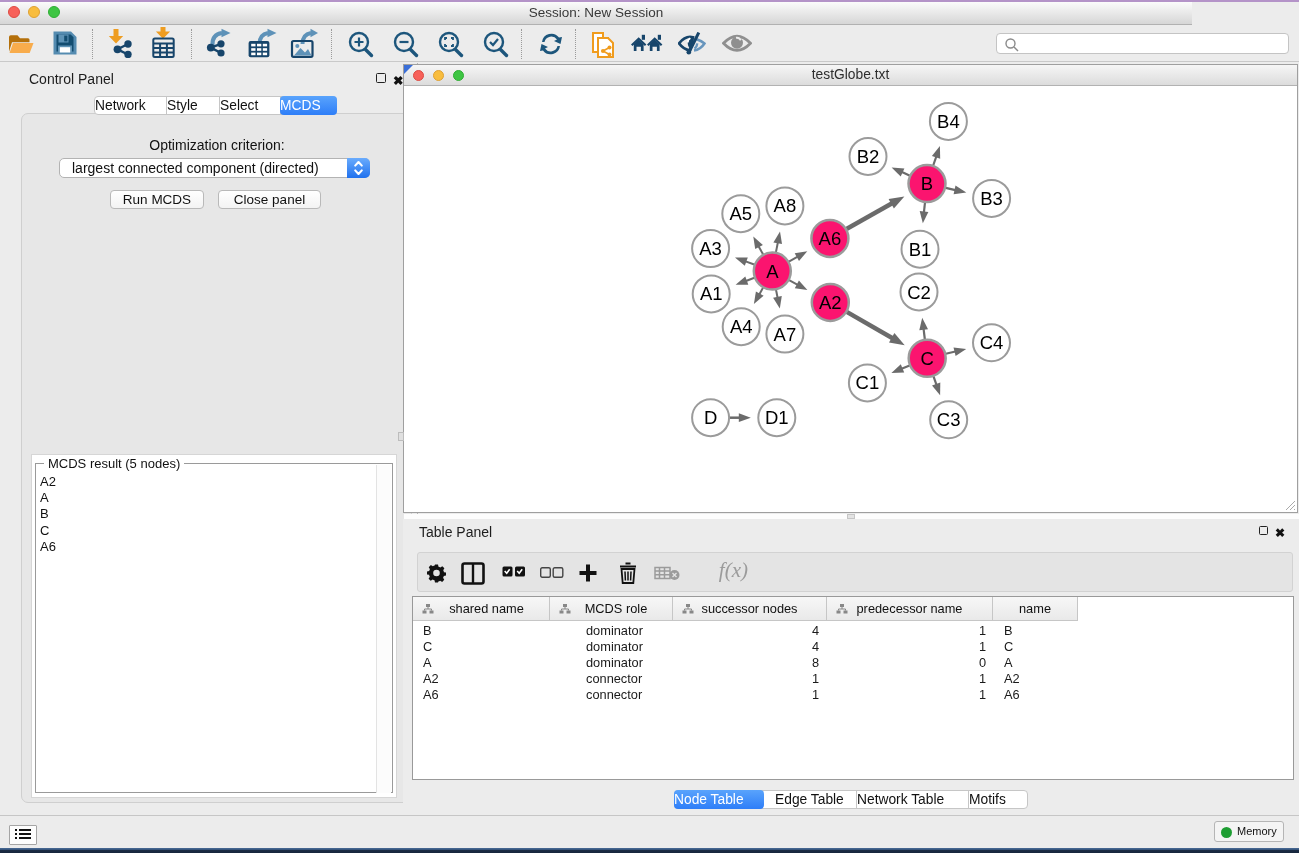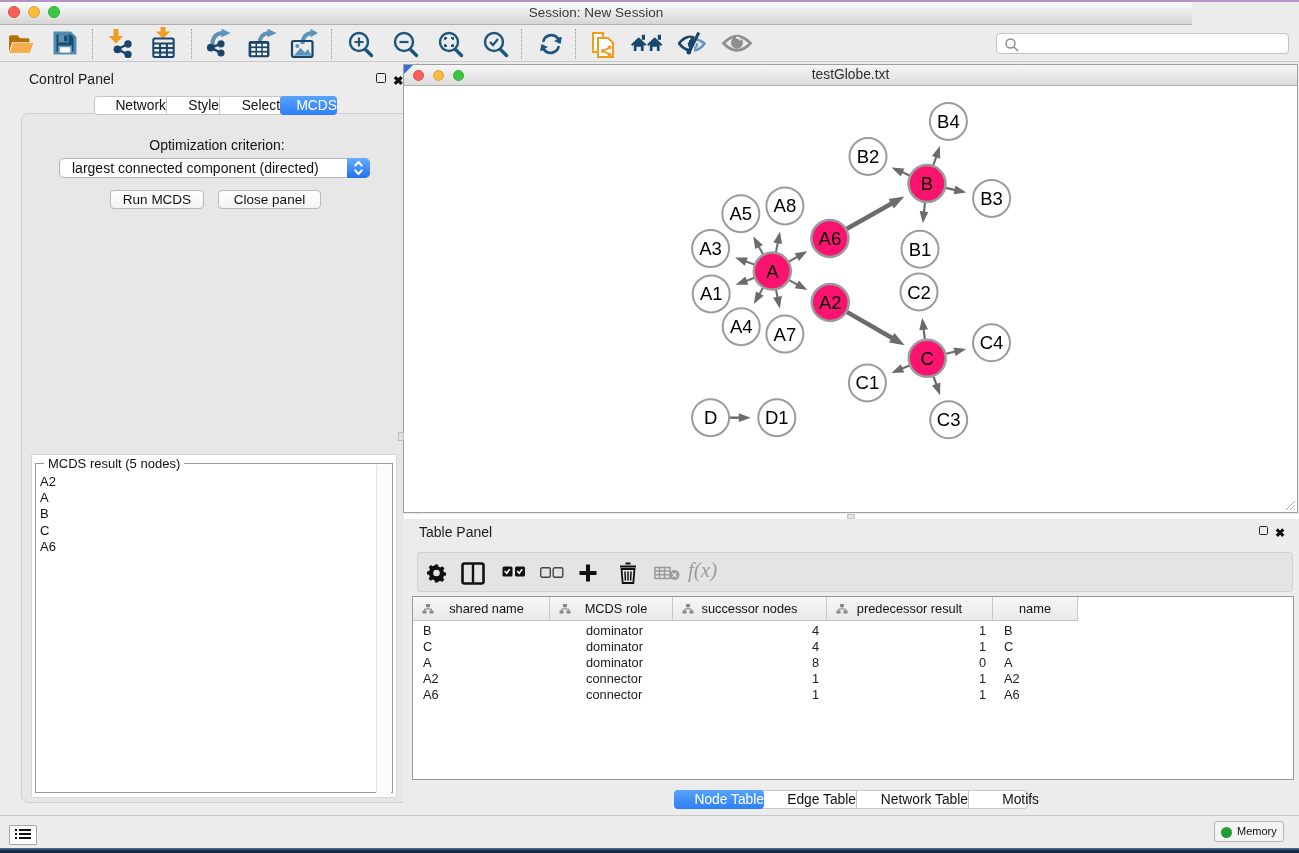--- a/index.html
+++ b/index.html
@@ -22,21 +22,21 @@
 .tbi { position:absolute; top:4px; }
 .tsep { position:absolute; top:3px; height:30px; border-left:1px dotted #9a9a9a; }
 #search { left:996px; top:7px; width:293px; height:21px; background:#fff; border:1px solid #c4c4c4; border-radius:4px; }
 
 
 #cpanel { left:0; top:63px; width:402px; height:750px; background:#ececec; border-right:1px solid #b5b5b5;margin-left:16px; }
 #cp-title { left:13px; top:8px; font-size:14px; color:#1d1d1d; }
 #cp-box { left:5px; top:50px; width:391px; height:690px; background:#e7e7e7; border:1px solid #cfcfcf; border-radius:7px; }
 .tabs { display:flex; position:absolute; height:19px; background:#fff; border:1px solid #c6c6c6; border-radius:4px; font-size:13.8px; }
 #cp-tabs { left:78px; top:33px; width:243px; }
-.tab { flex:none; text-align:right; line-height:18px; color:#111; border-right:1px solid #c6c6c6; }
+.tab { flex:none; text-align:left; line-height:18px; color:#111; border-right:1px solid #c6c6c6; }
 .tab:last-child { border-right:none; }
 .tab.sel { background:linear-gradient(#59a3fc,#2e7ef8); color:#fff; border-radius:4px; margin:-1px; border:none; line-height:19px; }
 #opt-label { left:0; top:74px; width:402px; text-align:center; font-size:14px; color:#111; }
 #dropdown { left:43px; top:95px; width:311px; height:20px; background:#fff; border:1px solid #b3b3b3; border-radius:5px;
   font-size:14px; line-height:19px; padding-left:12px; color:#111; }
 #dd-cap { right:-1px; top:-1px; width:23px; height:20px; border-radius:0 5px 5px 0;
   background:linear-gradient(#6aacfd,#2071ee); }
 .btn { position:absolute; height:19px; background:linear-gradient(#ffffff,#f3f3f3); border:1px solid #b9b9b9; border-radius:4px;
   font-size:13.5px; text-align:center; line-height:17px; color:#111; }
 #btn-run   { left:94px;  top:127px; width:94px; }
@@ -52,21 +52,21 @@
 #nw-titlebar { left:0; top:0; width:893px; height:21px; background:linear-gradient(#f6f6f6,#dcdcdc); border-bottom:1px solid #b2b2b2;
   text-align:center; font-size:13.8px; color:#2e2e2e; line-height:20px; }
 .tls { width:11px; height:11px; border-radius:50%; top:5px; }
 #nw-r { left:9px;  background:#f7615a; border:1px solid #dd4b43; }
 #nw-o { left:29px; background:#f8bd3e; border:1px solid #dfa133; }
 #nw-g { left:49px; background:#3ec543; border:1px solid #2fae34; }
 
 
 #tpanel { left:403px; top:519px; width:896px; height:294px; background:#ececec; }
 #tp-title { left:16px; top:5px; font-size:14px; color:#1d1d1d; }
-#tp-toolbar { left:14px; top:33px; width:876px; height:40px; background:#e4e4e4; border:1px solid #d2d2d2; border-radius:3px; }
+#tp-toolbar { left:14px; top:33px; width:876px; height:40px; background:#e4e4e4; border:1px solid #d2d2d2; border-radius:3px;text-align:right; }
 #tbl { left:9px; top:77px; width:882px; height:184px; background:#fff; border:1px solid #999; font-size:12.8px; }
 .th { position:absolute; top:0; height:24px; background:linear-gradient(#f7f7f7,#e9e9e9); border-right:1px solid #c6c6c6; border-bottom:1px solid #c6c6c6;
   text-align:center; line-height:23px; color:#111; }
 .trow { position:absolute; left:0; width:100%; height:16px; line-height:16px; }
 .tc { position:absolute; }
 #tp-tabs { left:271px; top:271px; width:354px; }
 
 
 #statusbar { left:0; top:815px; width:1299px; height:33px; background:#ececec; border-top:1px solid #c6c6c6; }
 #listbtn { left:9px; top:9px; width:28px; height:20px; background:#fdfdfd; border:1px solid #a5a5a5; border-radius:1px; }
@@ -381,21 +381,21 @@
         </g>
       <circle cx="20.5" cy="9" r="5" fill="#9b9b9b"></circle>
       <path d="M18.5 7 l4 4 M22.5 7 l-4 4" stroke="#e4e4e4" stroke-width="1.4"></path>
     </svg>
     <div class="abs" style="left:270px;top:5px;width:60px;font-family:'Liberation Serif',serif;font-style:italic;font-size:21px;color:#9b9b9b;">f(x)</div>
   </div>
   <div class="abs" id="tbl">
     <div class="th" style="left:0;width:137px;text-indent:11px;">shared name</div>
     <div class="th" style="left:137px;width:123px;text-indent:10px;">MCDS role</div>
     <div class="th" style="left:260px;width:154px;">successor nodes</div>
-    <div class="th" style="left:414px;width:166px;">predecessor result</div>
+    <div class="th" style="left:414px;width:166px;">predecessor name</div>
     <div class="th" style="left:580px;width:85px;">name</div>
     <svg class="abs" style="left:9px;top:6px;" width="12" height="12" viewBox="0 0 12 12">
         <g fill="#888">
           <rect x="4" y="1" width="4" height="3"></rect>
           <rect x="0.5" y="7.5" width="4" height="3"></rect>
           <rect x="7.5" y="7.5" width="4" height="3"></rect>
           <path d="M6 4 v2 M2.5 7.5 v-1.5 h7 v1.5" stroke="#888" fill="none"></path>
         </g>
       </svg>
     <svg class="abs" style="left:146px;top:6px;" width="12" height="12" viewBox="0 0 12 12">

